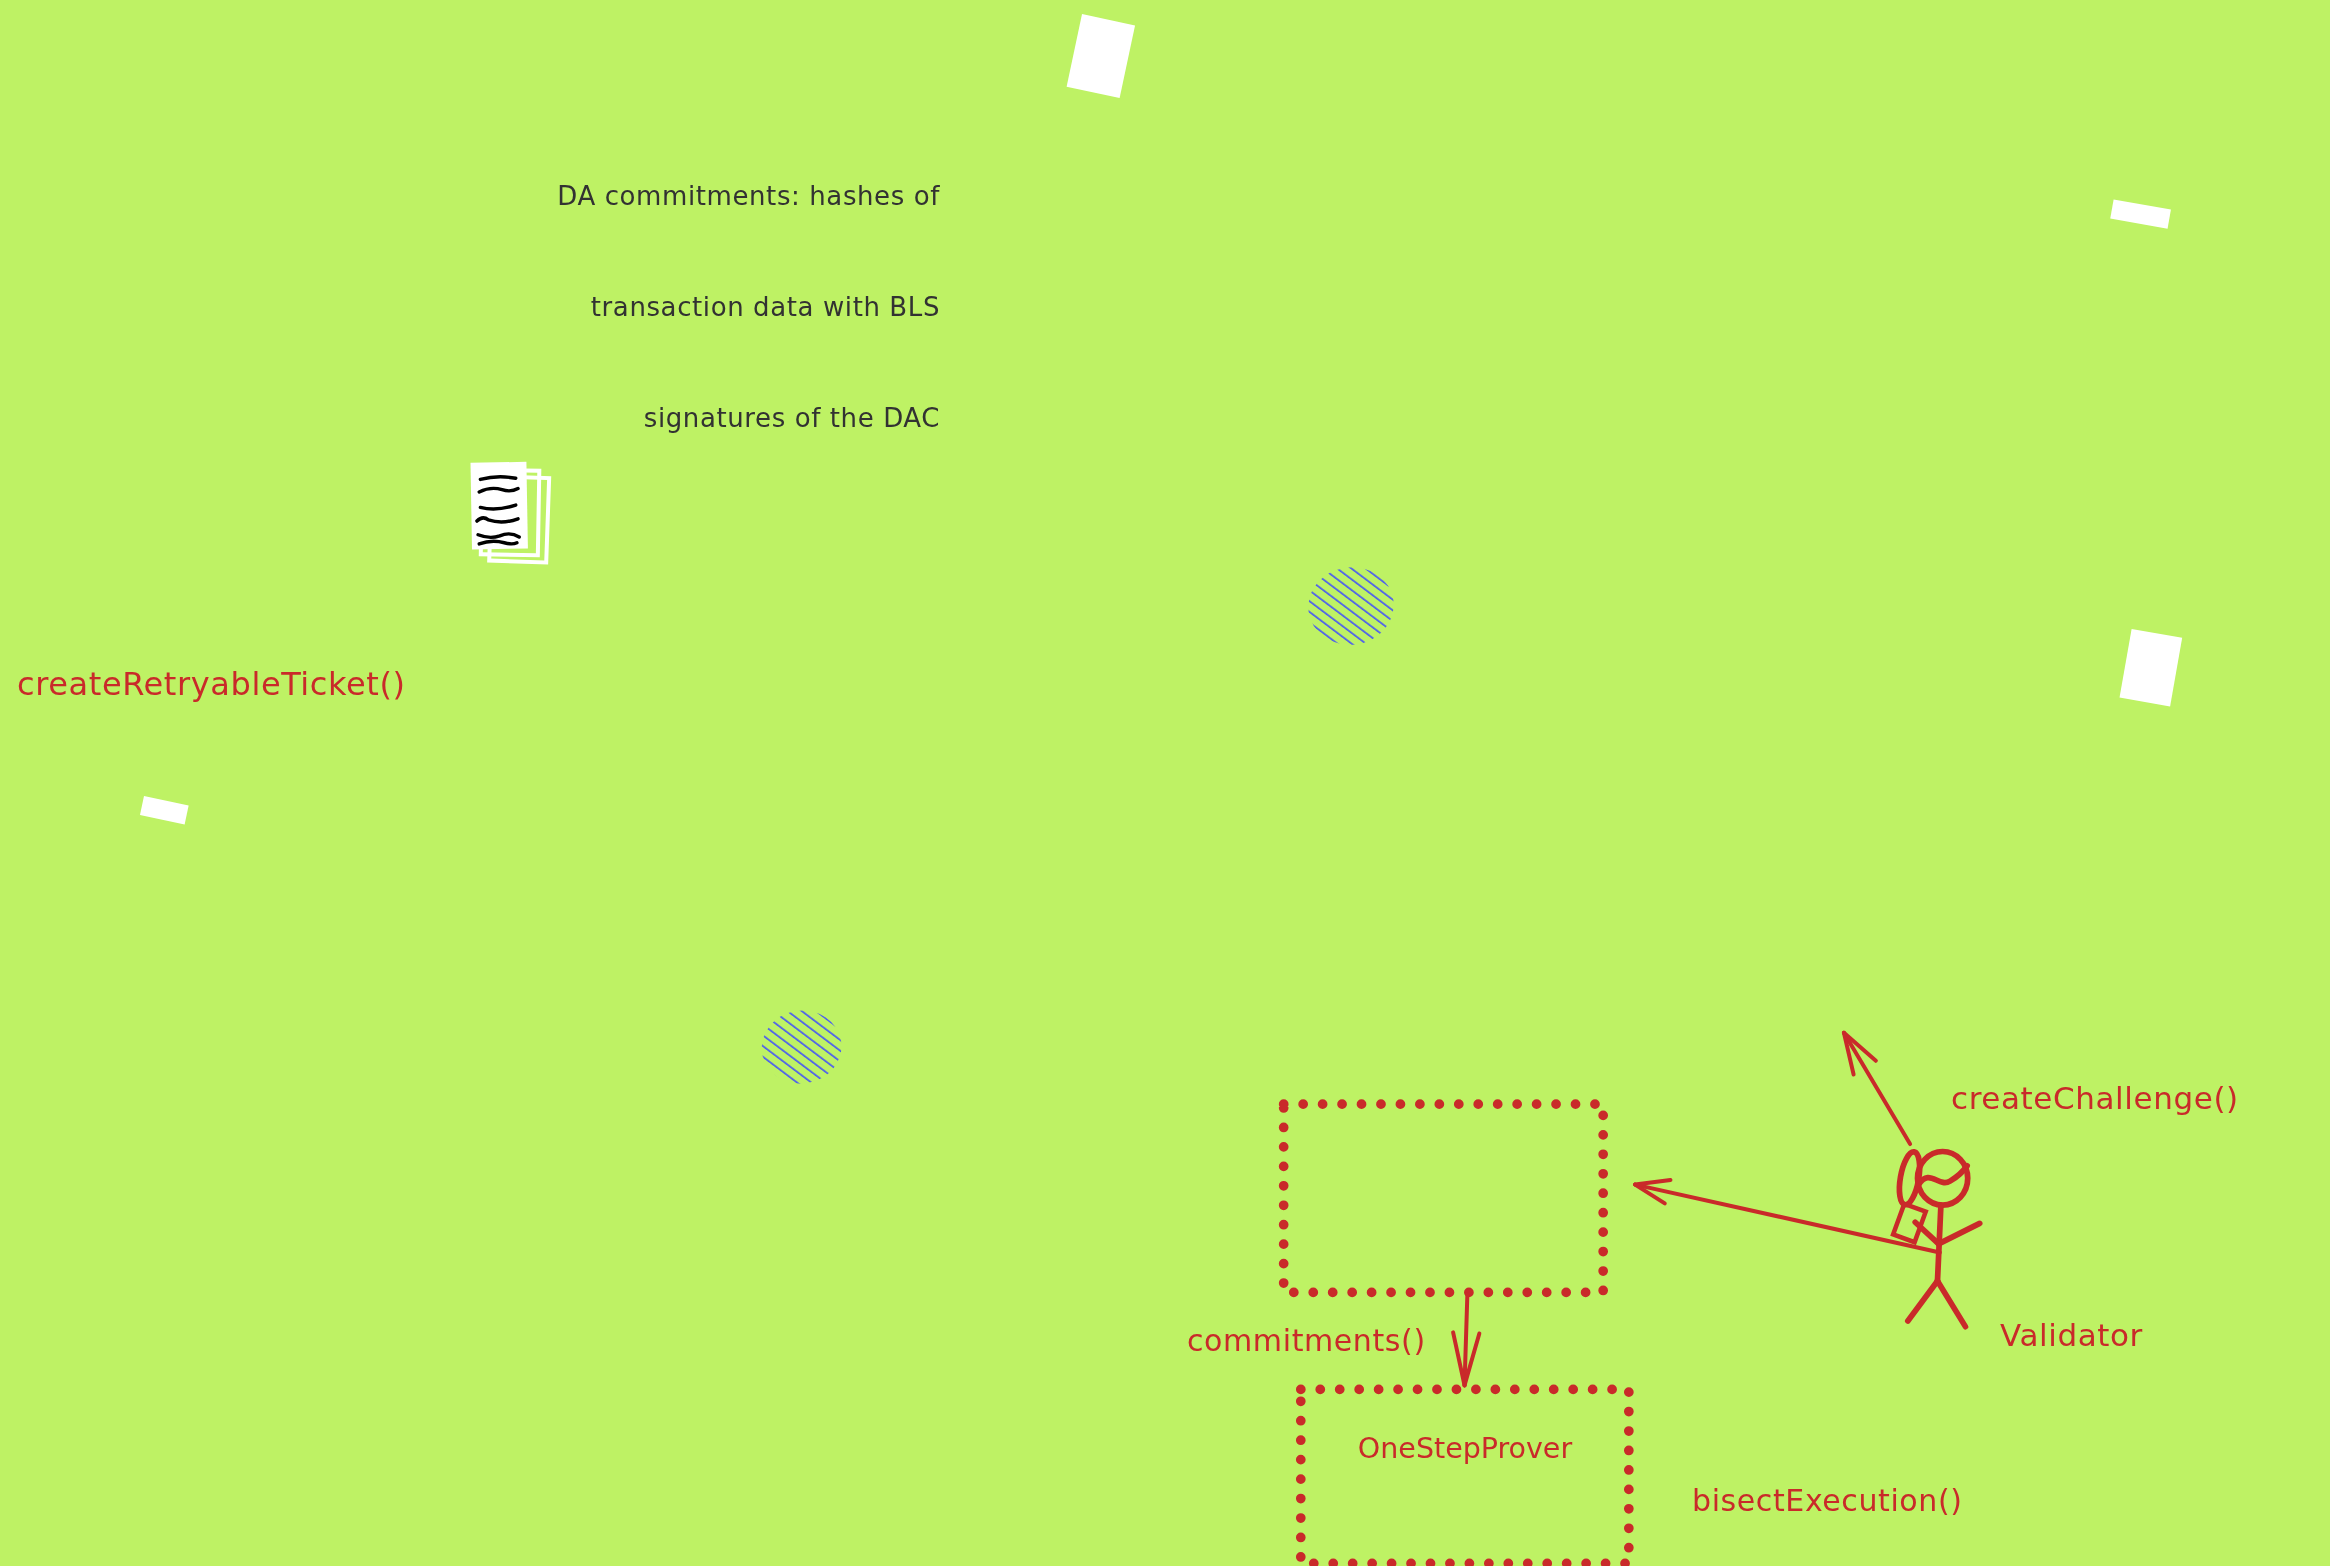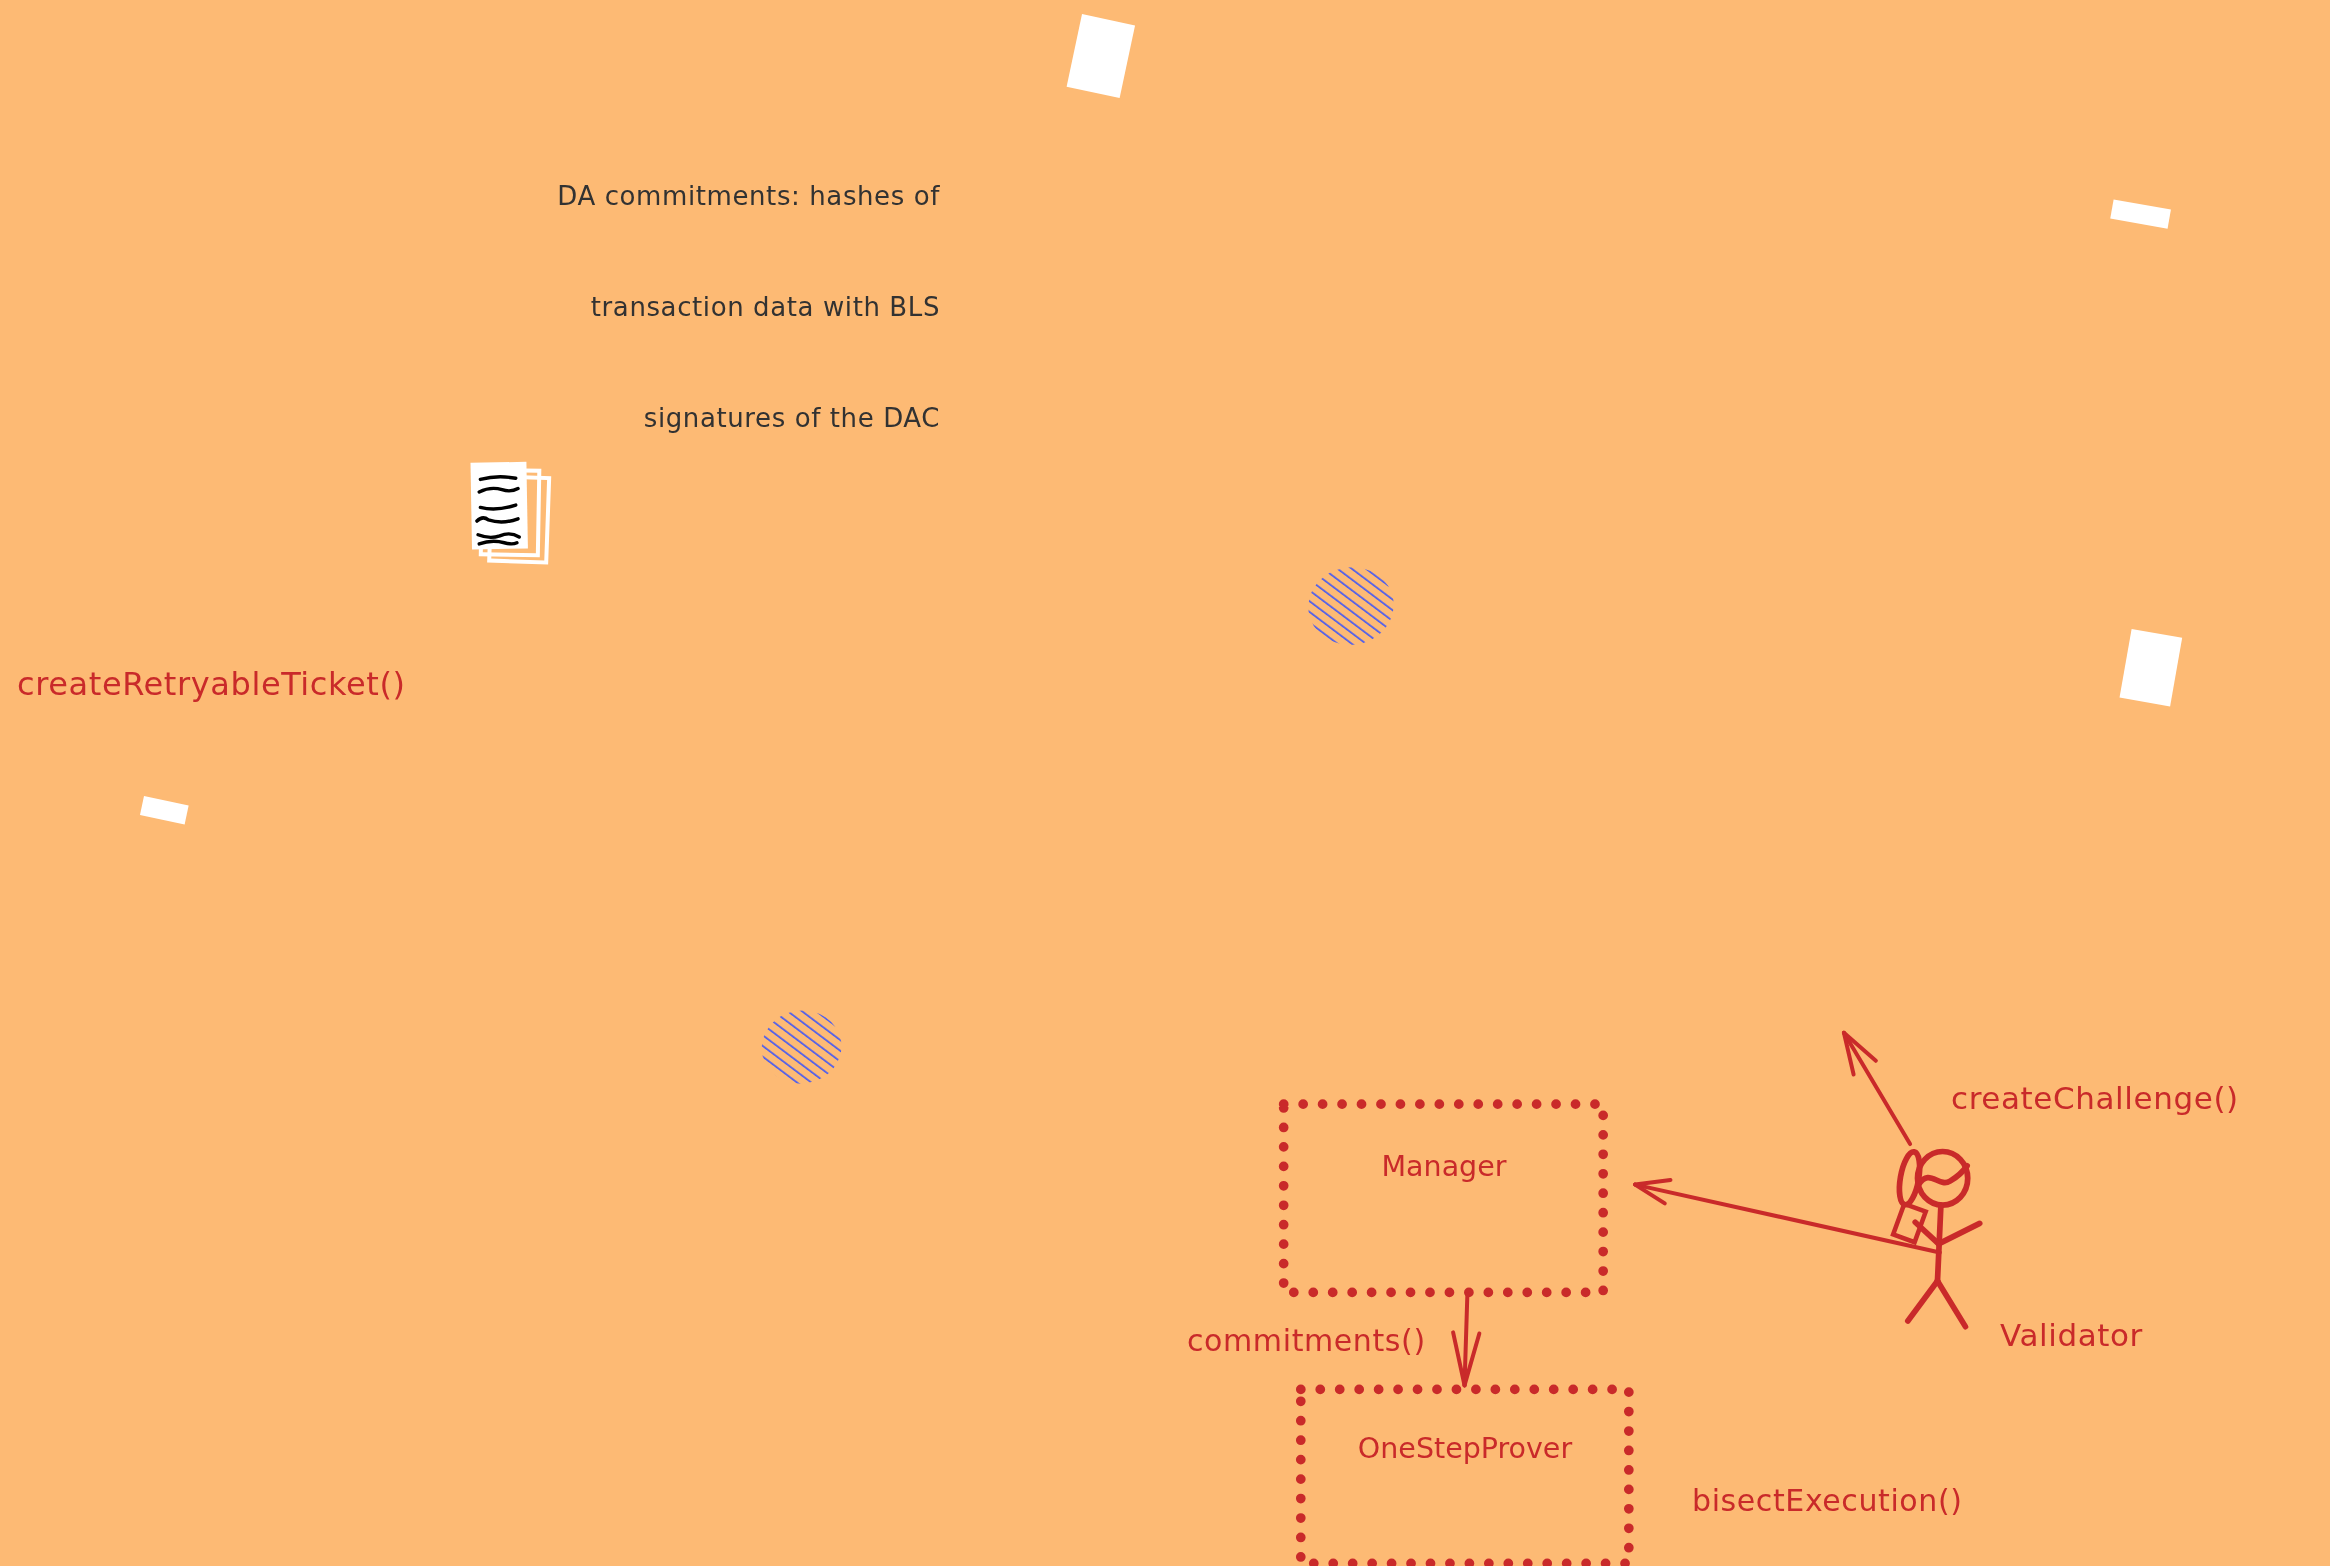--- a/index.html
+++ b/index.html
@@ -1,16 +1,16 @@
 <!DOCTYPE html>
 <html style="font-size:9px"><head>
 <meta charset="utf-8">
 <style>
   html,body{margin:0;padding:0;background:#000;}
-  #canvas{position:relative;width:2330px;height:1567px;background:#fdba74;overflow:hidden;
+  #canvas{position:relative;width:2330px;height:1567px;background:#bef264;overflow:hidden;
           font-family:"DejaVu Sans","Liberation Sans",sans-serif;}
   #shapes{position:absolute;left:0;top:0;width:100%;height:100%;}
   .txt{position:absolute;white-space:pre;}
   .gray-note{color:#323232;font-size:26px;line-height:37px;text-align:right;letter-spacing:0.6px;}
   .red{color:#c92a2a;}
   .fn{font-size:31px;letter-spacing:0.6px;}
   .box-label{position:absolute;text-align:center;color:#c92a2a;font-size:28.5px;line-height:46px;}
   .calls{font-size:30px;line-height:44px;letter-spacing:0.6px;}
 </style>
 </head>
@@ -95,21 +95,20 @@
 
   <div class="txt red fn" style="left:2000px;top:1271px;margin-top:46px;">Validator</div>
 
   <div class="txt red calls" style="left:1692px;top:1391px;">
     <div>bisectExecution()</div>
     
     
   </div>
 
   <div class="box-label" style="left:1284px;top:1144px;width:320px;">
-    <div>Manager</div>
   </div>
 
   <div class="box-label" style="left:1301px;top:1426px;width:328px;line-height:45px;">
     <div>OneStepProver</div>
   </div>
 
 </div>
 
 
 </body></html>

